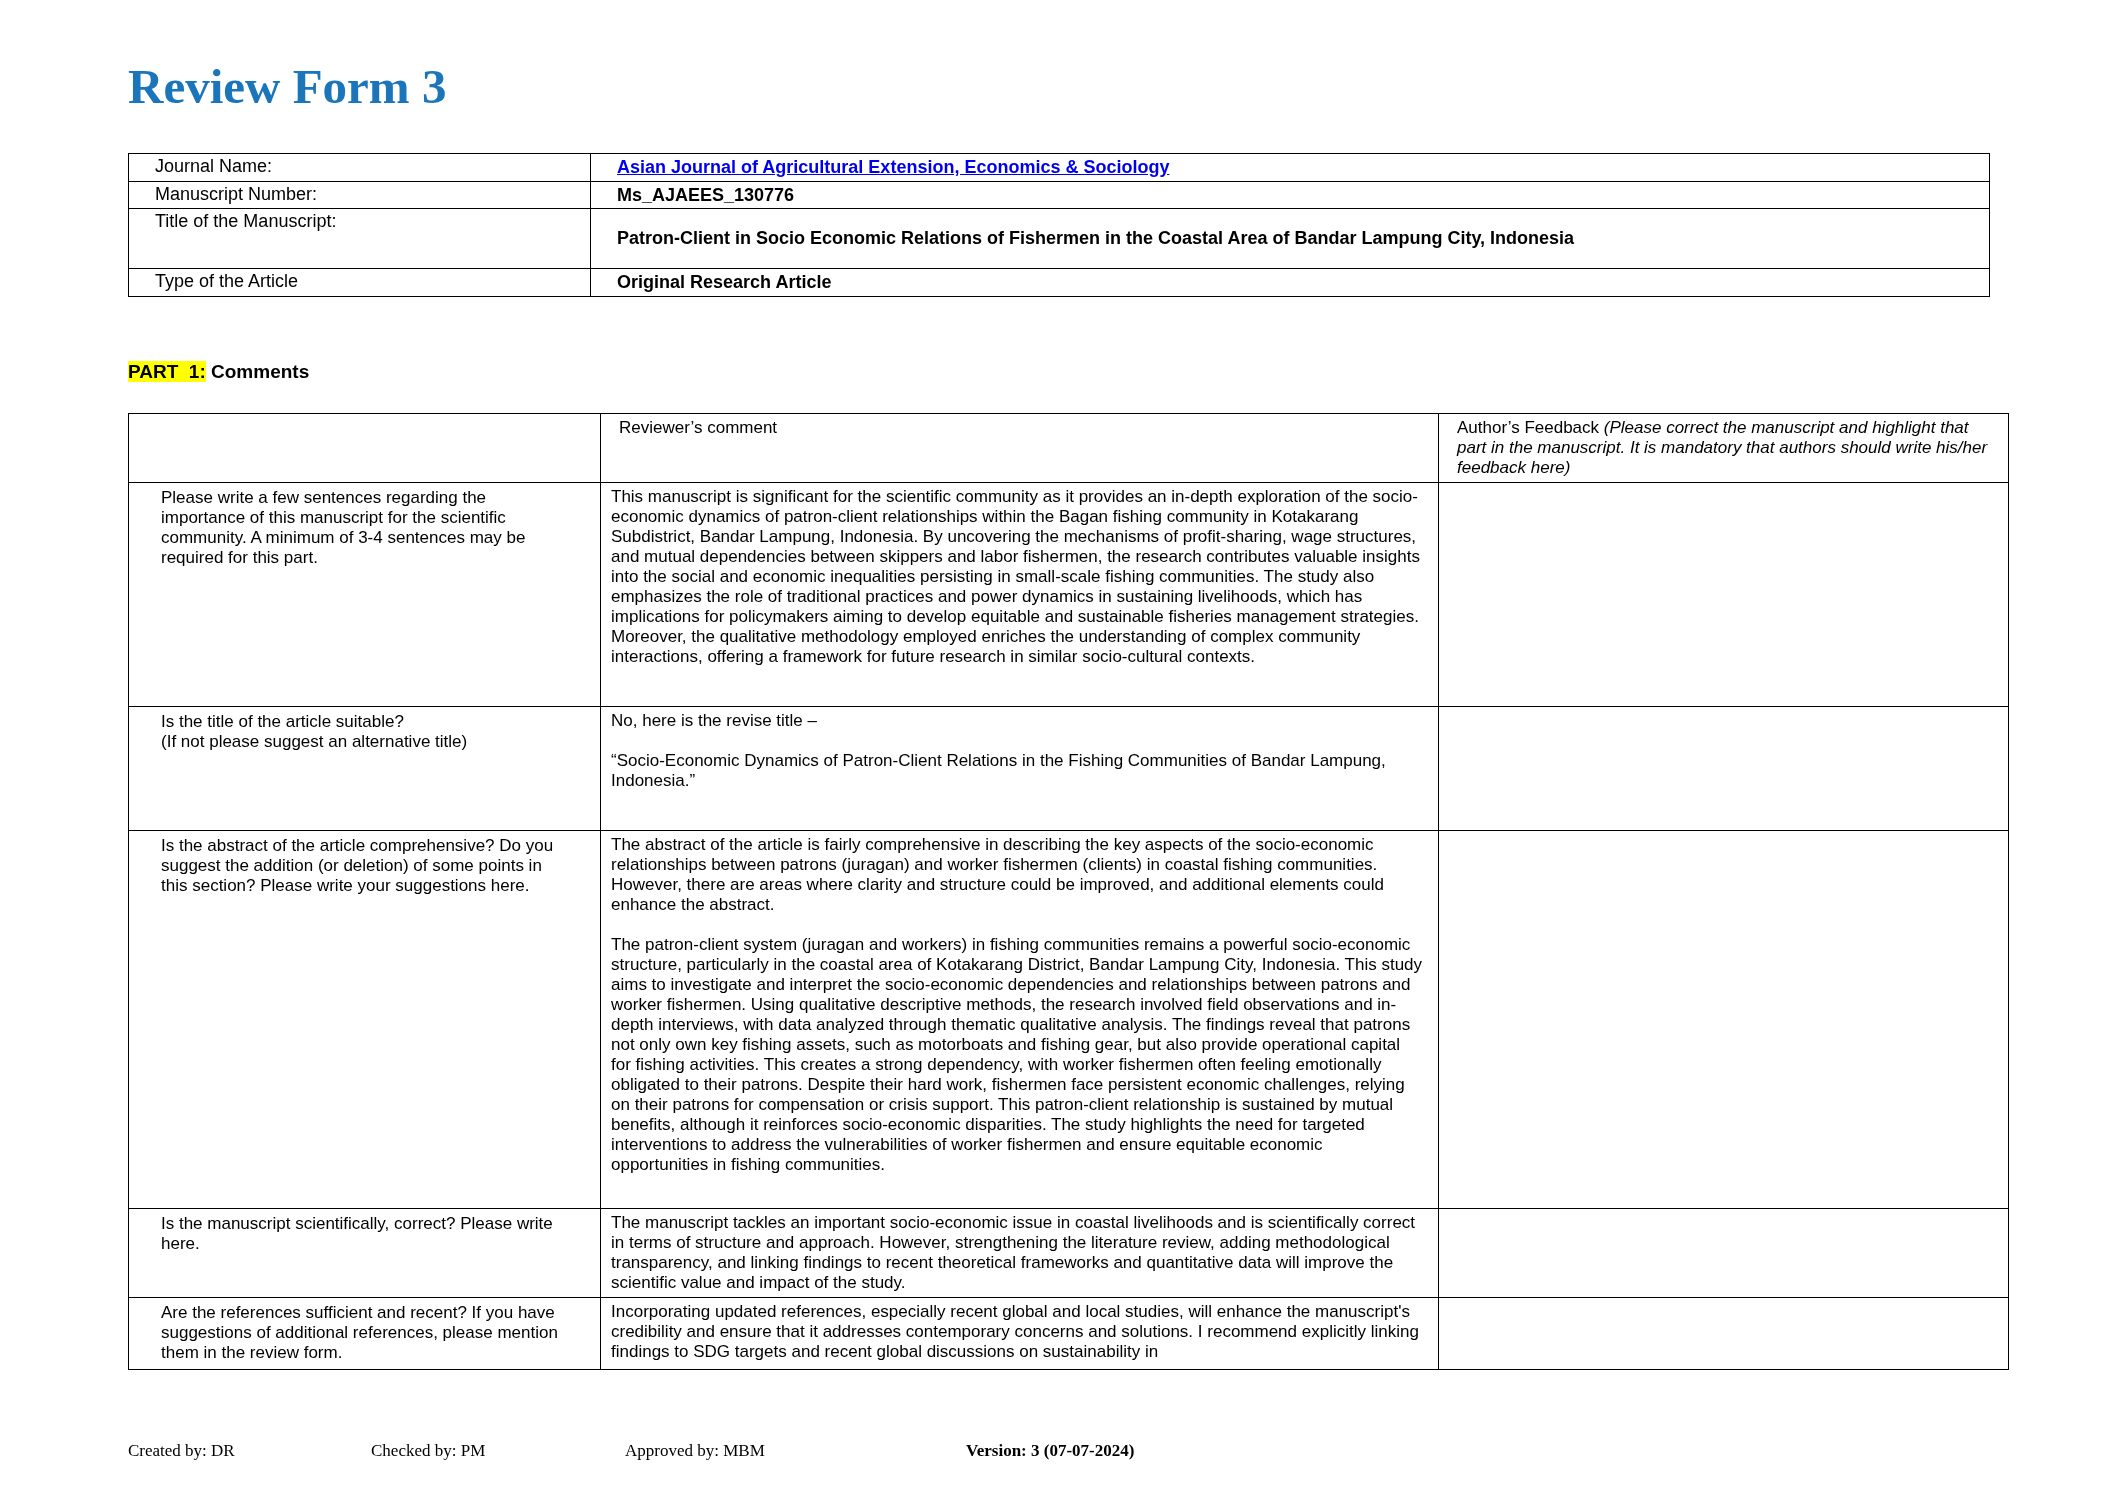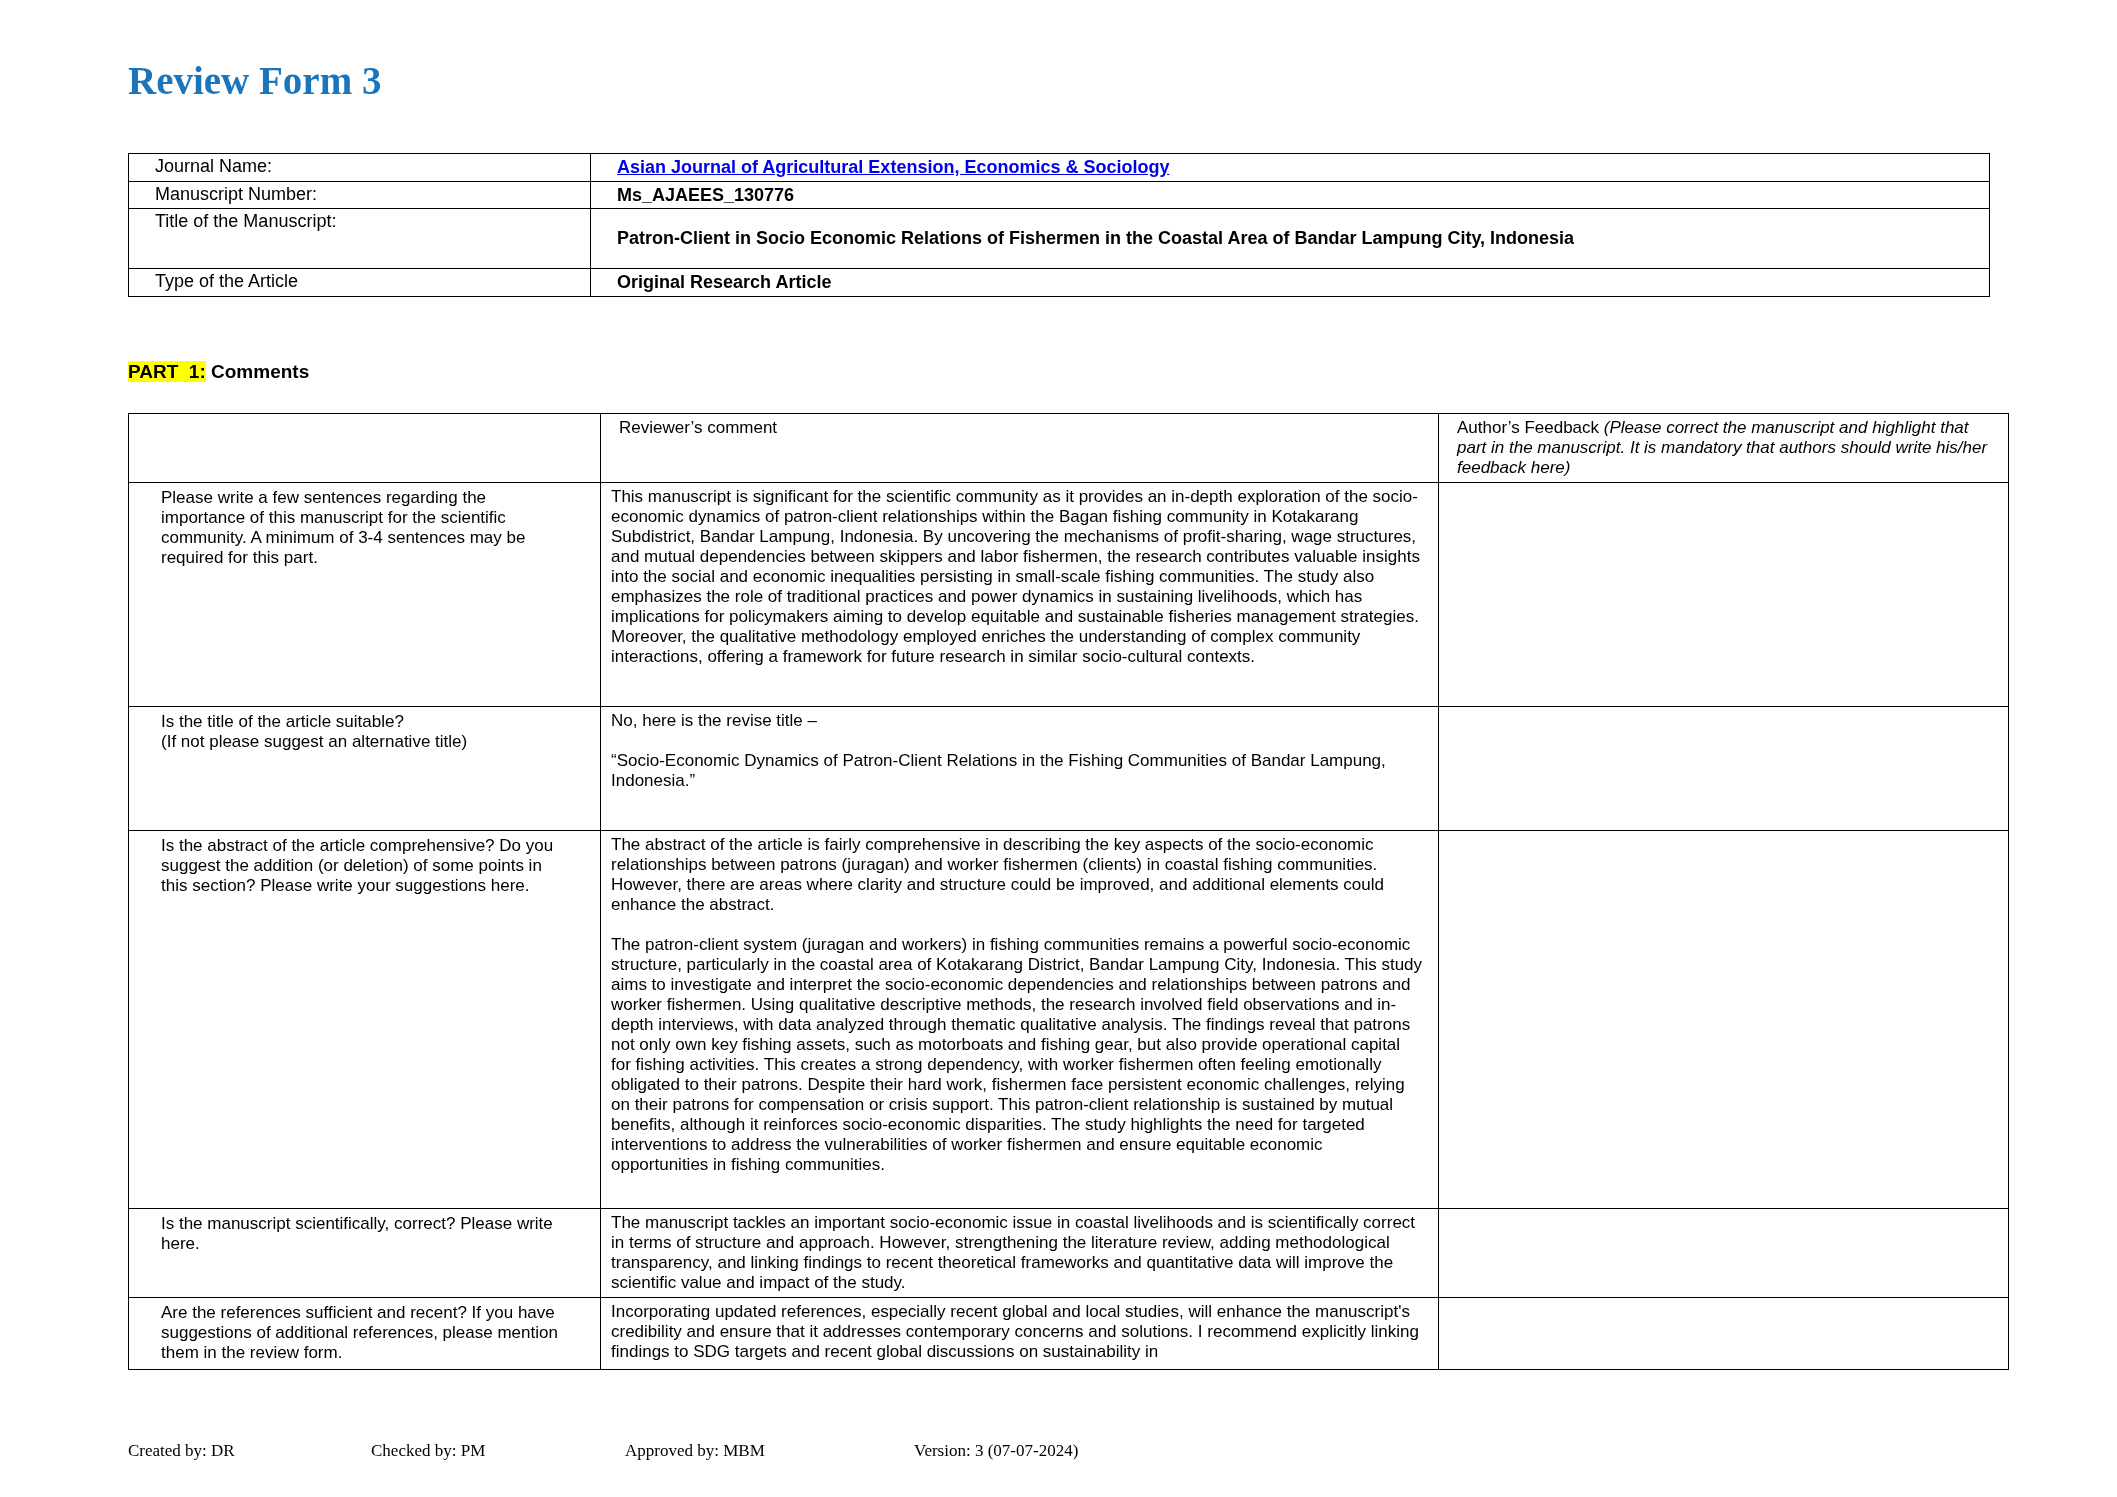--- a/index.html
+++ b/index.html
@@ -16,21 +16,21 @@
     height:1497px;
     background:#ffffff;
     overflow:hidden;
     font-family:"Liberation Sans","DejaVu Sans",sans-serif;
     color:#000;
   }
   .page-title{
     position:absolute;
     left:128px; top:58px;
     font-family:"Liberation Serif","DejaVu Serif",serif;
-    font-size:39px;
+    font-size:49px;
     font-weight:bold;
     color:var(--title-color);
   }
   
   .info-table{
     position:absolute;
     left:128px; top:153px;
     width:1862px;
     border-collapse:collapse;
     table-layout:fixed;
@@ -113,21 +113,21 @@
     position:absolute;
     left:0; top:1441px;
     width:100%;
     font-family:"Liberation Serif","DejaVu Serif",serif;
     font-size:17px;
   }
   .footer span{position:absolute;white-space:nowrap;}
   .footer span:nth-child(1){left:128px;}
   .footer span:nth-child(2){left:371px;}
   .footer span:nth-child(3){left:625px;}
-  .footer span:nth-child(4){left:914px;}
+  .footer span:nth-child(4){left:966px;font-weight:bold;}
 </style>
 </head>
 <body>
 
 <div class="page">
 
   <div class="page-title">Review Form 3</div>
 
   <table class="info-table">
     <tbody>

